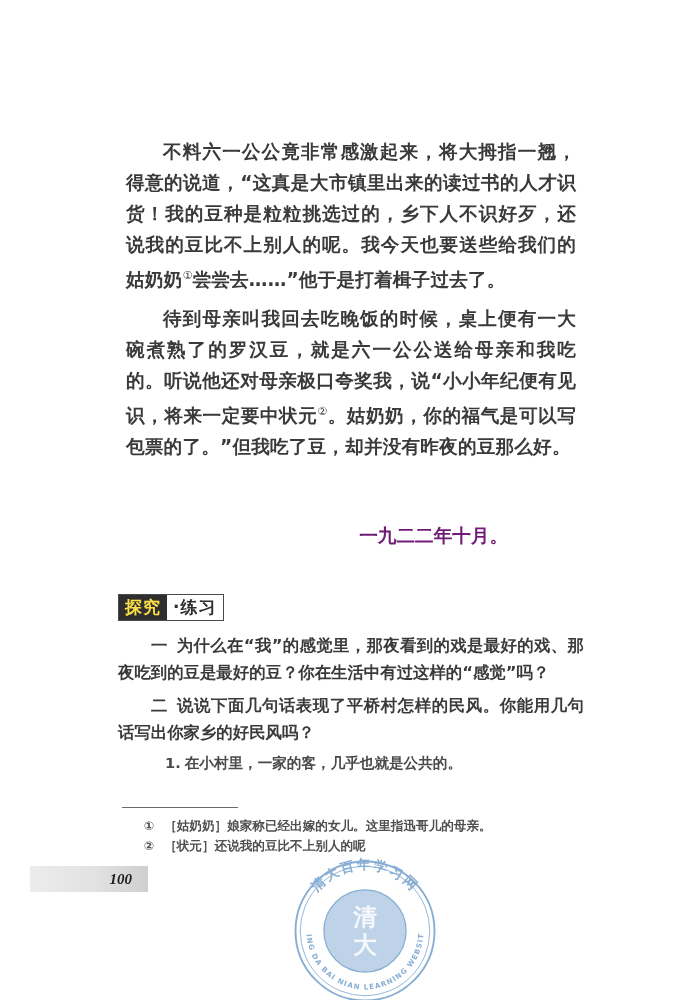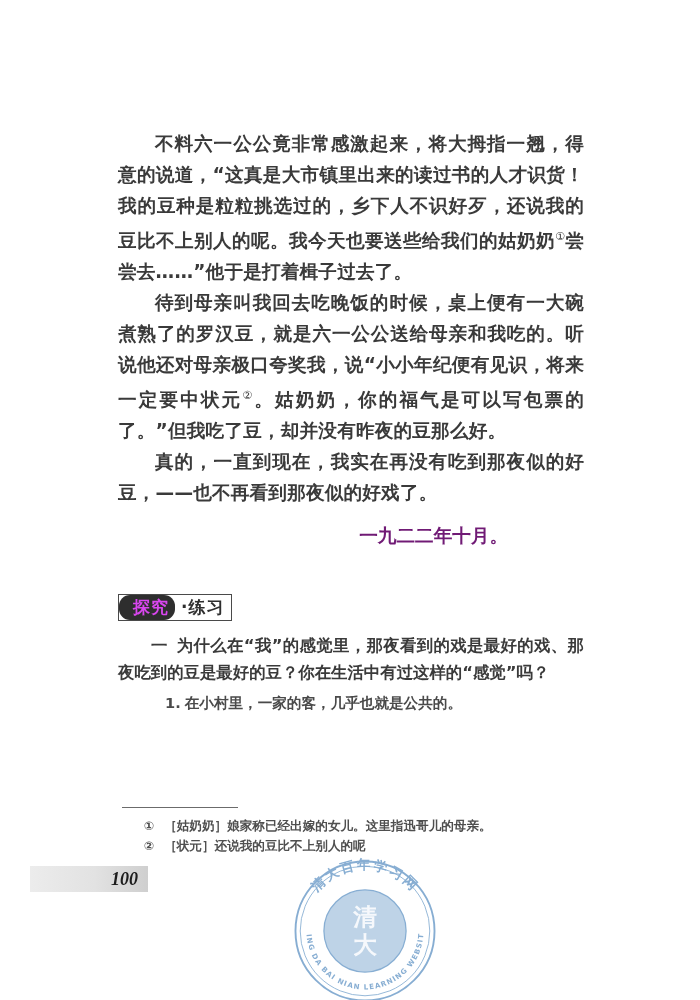--- a/index.html
+++ b/index.html
@@ -41,21 +41,21 @@
     width: 466px;
   }
 
   .para {
     font-size: 18.6px;
     line-height: 31px;
     letter-spacing: 0.2px;
     text-align: justify;
     text-justify: inter-character;
     color: #3a3a3a;
-    margin: 0;
+    margin: 8px;
     text-indent: 37px;
     font-family: "DejaVu Sans", "Liberation Sans", sans-serif;
     font-weight: 600;
   }
   .para + .para { margin-top: 0; }
 
   .sup-note {
     font-size: 11px;
     vertical-align: super;
     font-weight: 400;
@@ -81,29 +81,28 @@
     top: 594px;
     height: 27px;
     border: 1px solid #4a4a4a;
     display: flex;
     align-items: stretch;
     background: #ffffff;
     box-sizing: border-box;
   }
   #exercise-heading .blk {
     background: #2e2e2e;
-    color: #d946ef;
+    color: #fde047;
     font-size: 17px;
     font-weight: 700;
-    padding: 1px 6px 2px 14px;
+    padding: 1px 6px 2px 6px;
     display: flex;
     align-items: center;
     letter-spacing: 1px;
     line-height: 1;
-    border-radius: 11px;
   }
   #exercise-heading .wht {
     background: #ffffff;
     color: #2e2e2e;
     font-size: 17px;
     font-weight: 700;
     padding: 1px 7px 2px 6px;
     display: flex;
     align-items: center;
     letter-spacing: 1px;
@@ -164,23 +163,23 @@
     height: 26px;
     background: linear-gradient(to right, #ececec 0%, #e2e2e2 55%, #cfcfcf 100%);
     display: flex;
     align-items: center;
     justify-content: flex-end;
   }
   #page-number-bar .pgnum {
     font-family: "Liberation Serif", "DejaVu Serif", serif;
     font-style: italic;
     font-weight: 700;
-    font-size: 18px;
+    font-size: 15px;
     color: #1d1d1d;
-    padding-right: 10px;
+    padding-right: 16px;
   }
 </style>
 </head>
 <body>
 
 <div id="page">
 
   <div id="watermark">
     <svg viewBox="0 0 200 200" width="158" height="158" aria-hidden="true">
       <defs>
@@ -201,34 +200,34 @@
       <text x="100" y="128" text-anchor="middle" font-family="'DejaVu Sans', sans-serif" font-size="30" font-weight="700" fill="#ffffff" opacity="0.85">大</text>
     </svg>
   </div>
 
   <div class="body-col" style="top:128px;">
 
     <p class="para"><span>不料六一公公竟非常感激起来，将大拇指一翘，得意的说道，“这真是大市镇里出来的读过书的人才识货！我的豆种是粒粒挑选过的，乡下人不识好歹，还说我的豆比不上别人的呢。我今天也要送些给我们的姑奶奶</span><span class="sup-note">①</span><span>尝尝去……”他于是打着楫子过去了。</span></p>
 
     <p class="para"><span>待到母亲叫我回去吃晚饭的时候，桌上便有一大碗煮熟了的罗汉豆，就是六一公公送给母亲和我吃的。听说他还对母亲极口夸奖我，说“小小年纪便有见识，将来一定要中状元</span><span class="sup-note">②</span><span>。姑奶奶，你的福气是可以写包票的了。”但我吃了豆，却并没有昨夜的豆那么好。</span></p>
 
-    <p class="para"><span>真的，一直到现在，我实在再没有吃到那夜似的好豆，——也不再看到那夜似的好戏了。</span></p>
   </div>
 
   <div class="date-line" style="top:520px;">一九二二年十月。</div>
 
   <div id="exercise-heading">
     <span class="blk">探究</span>
     <span class="wht">·练习</span>
   </div>
 
   <div class="body-col" style="top:632px;">
 
     <p class="q-para"><span class="q-num">一</span><span>为什么在“我”的感觉里，那夜看到的戏是最好的戏、那夜吃到的豆是最好的豆？你在生活中有过这样的“感觉”吗？</span></p>
 
+    <p class="q-para" style="margin-top:6px;"><span class="q-num">二</span><span>说说下面几句话表现了平桥村怎样的民风。你能用几句话写出你家乡的好民风吗？</span></p>
 
     <p class="sub-item" style="margin-top:4px;"><span class="idx">1.</span><span>在小村里，一家的客，几乎也就是公共的。</span></p>
 
   </div>
 
   <div id="footnote-rule"></div>
 
   <div class="body-col" style="top:816px;">
     <p class="footnote"><span class="fn-mark">①</span><span>［姑奶奶］娘家称已经出嫁的女儿。这里指迅哥儿的母亲。</span></p>
 

